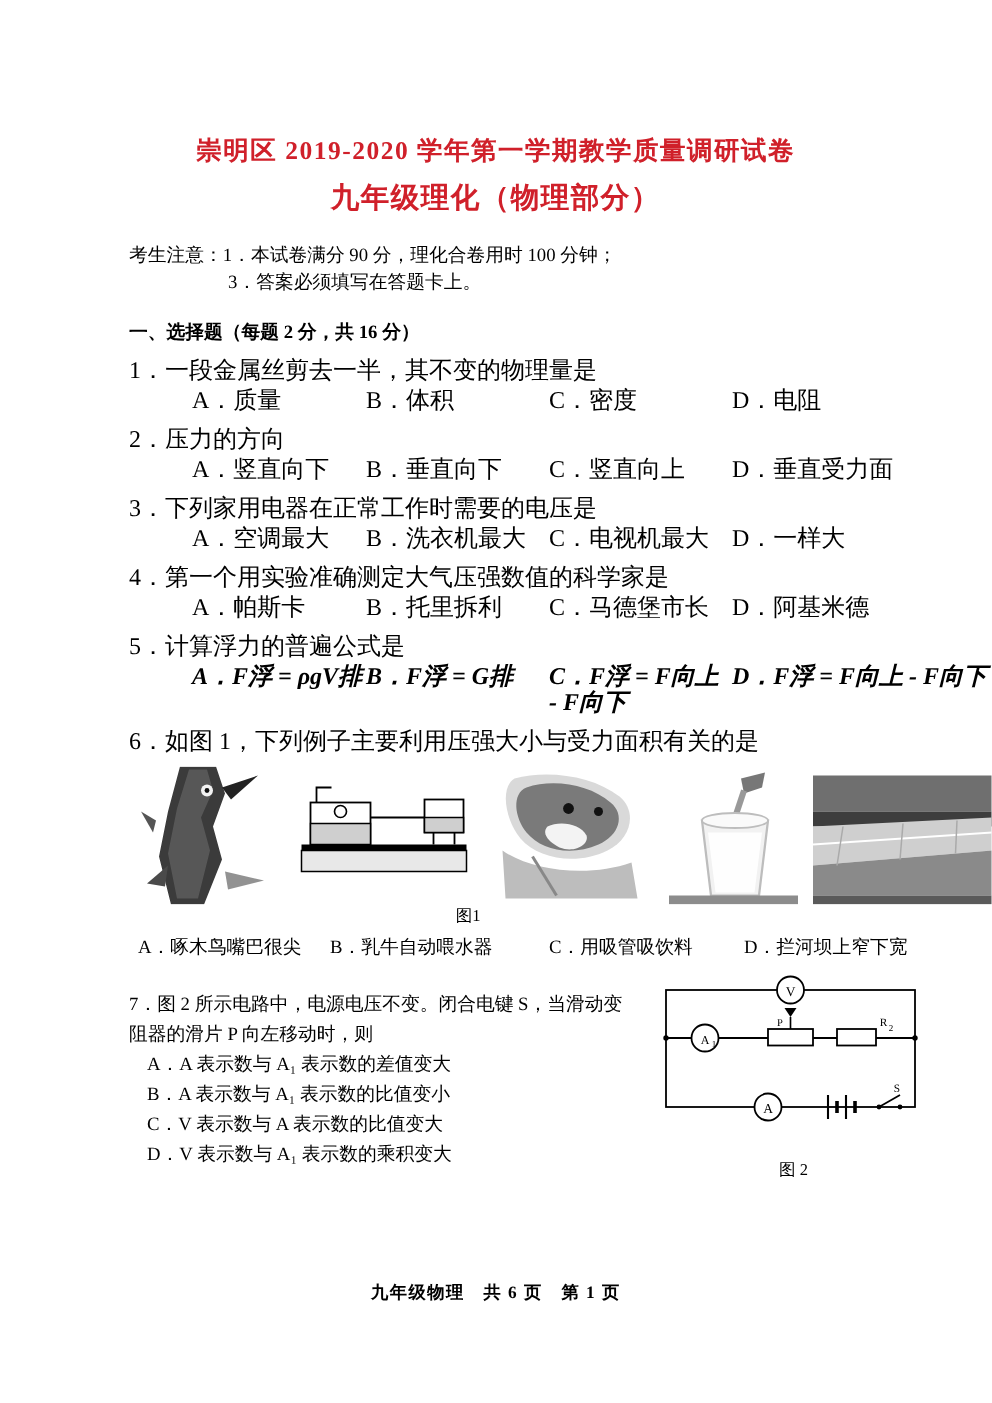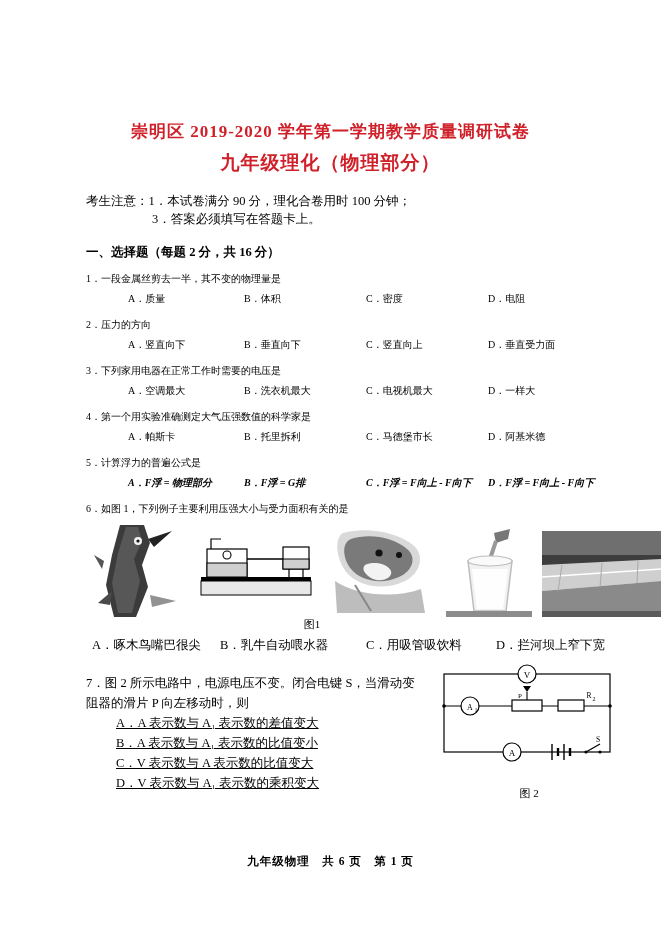--- a/index.html
+++ b/index.html
@@ -16,21 +16,21 @@
     left:0;top:0;
     width:661px;height:935px;
     padding:0;
   }
   .title{
     text-align:center;
     color:#d0202a;
     font-weight:bold;
     font-size:17px;
     letter-spacing:1px;
-    margin-top:120px;
+    margin-top:89px;
   }
   .subtitle{
     text-align:center;
     color:#d0202a;
     font-weight:bold;
     font-size:19px;
     letter-spacing:1px;
     margin-top:7px;
   }
   .notice{
@@ -40,21 +40,21 @@
     line-height:18px;
   }
   .notice .ln2{margin-left:66px;display:block;}
   .sec-head{
     margin:16px 0 0 86px;
     font-size:12.5px;
     font-weight:bold;
   }
   .q{
     margin:9px 0 0 86px;
-    font-size:10px;
+    font-size:16px;
     line-height:17px;
     position:relative;
   }
   .q .stem{display:block;}
   .opts{
     margin-left:42px;
     margin-top:3px;
     display:flex;
   }
   .opts span{display:inline-block;}
@@ -86,21 +86,21 @@
   .ansrow{
     margin:5px 0 0 92px;
     font-size:12.5px;
     display:flex;
   }
   .ansrow span{display:inline-block;}
   
   .q7wrap{display:flex;margin:10px 0 0 86px;align-items:center;}
   .q7left{width:330px;font-size:12.5px;line-height:20px;}
   .q7left .stem{margin-bottom:2px;}
-  .q7left .lopt{margin-left:30px;display:block;text-decoration:underline;}
+  .q7left .lopt{margin-left:12px;display:block;}
   .q7right{margin-left:18px;width:190px;position:relative;}
   .circ-cap{text-align:center;font-size:11px;margin-top:22px;}
   .footer{
     position:absolute;
     left:0;bottom:66px;
     width:661px;
     text-align:center;
     font-size:11.5px;
     letter-spacing:1px;
     font-weight:bold;
@@ -158,21 +158,21 @@
       <span class="o1">A．帕斯卡</span>
       <span class="o2">B．托里拆利</span>
       <span class="o3">C．马德堡市长</span>
       <span class="o4">D．阿基米德</span>
     </span>
   </div>
 
   <div class="q">
     <span class="stem"><span>5．</span><span>计算浮力的普遍公式是</span></span>
     <span class="opts formula">
-      <span class="o1">A．F浮 = 物理部分</span>
+      <span class="o1">A．F浮 = ρgV排</span>
       <span class="o2">B．F浮 = G排</span>
       <span class="o3">C．F浮 = F向上 - F向下</span>
       <span class="o4">D．F浮 = F向上 - F向下</span>
     </span>
   </div>
 
   <div class="q">
     <span class="stem"><span>6．</span><span>如图 1，下列例子主要利用压强大小与受力面积有关的是</span></span>
   </div>
 

